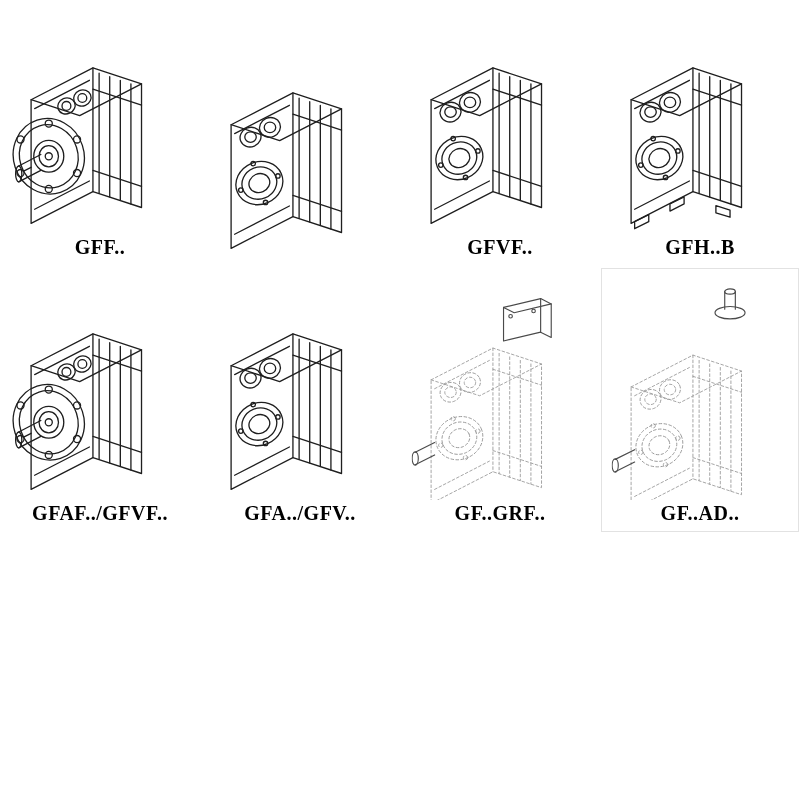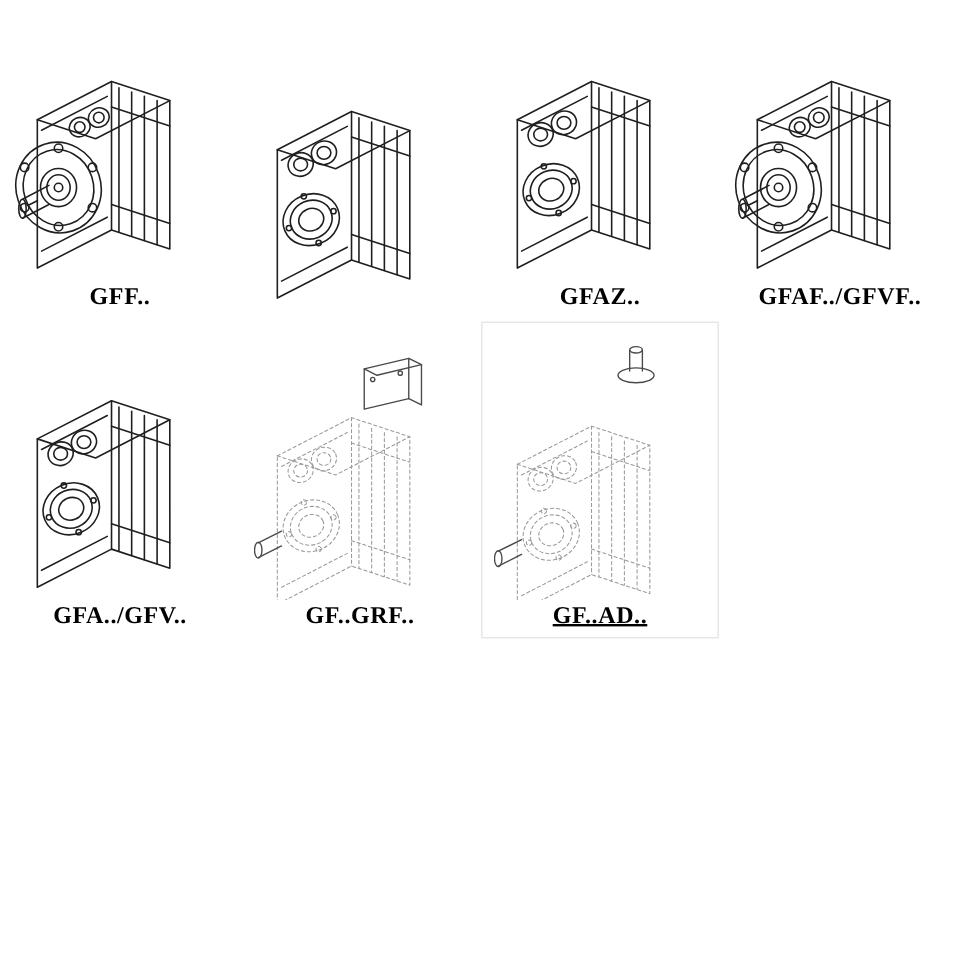--- a/index.html
+++ b/index.html
@@ -17,21 +17,21 @@
     display:flex;flex-direction:column;align-items:center;justify-content:flex-end;
     padding:4px 2px 8px 2px;box-sizing:border-box;
   }
   .cell .drawing{width:184px;height:212px;flex:0 0 auto;}
   .cell .label{
     margin-top:2px;
     font-weight:700;font-size:20px;letter-spacing:0.5px;color:#000000;
     white-space:nowrap;
   }
   .grid .cell:nth-child(n+9) .label{font-size:22px;}
-  .cell.boxed{outline:1px solid #e2e2e2;outline-offset:-2px;text-decoration:underline;}
+  .cell.boxed{outline:1px solid #e2e2e2;outline-offset:-2px;}
   svg.drawing{fill:none;stroke-linejoin:round;stroke-linecap:round;}
   .ln-solid{stroke:#1f1f1f;stroke-width:1.5;fill:none;}
   .ln-ghost{stroke:#9a9a9a;stroke-width:1;stroke-dasharray:3 2.6;fill:none;}
   .ln-acc{stroke:#4a4a4a;stroke-width:1.3;fill:none;}
 </style>
 </head>
 <body>
 
 <div class="page">
 
@@ -205,25 +205,31 @@
     <div class="cell">
       <svg class="drawing" viewBox="0 0 200 240">
           <use href="#g-hollow"></use>
         </svg>
     </div>
 
     <div class="cell">
       <svg class="drawing" viewBox="0 0 200 240">
           <use href="#g-hollow"></use>
         </svg>
-      <div class="label">GFAZ..</div>
-    </div>
-
-
-
+      <div class="label">GFVF..</div>
+    </div>
+
+
+
+    <div class="cell">
+      <svg class="drawing" viewBox="0 0 200 240">
+          <use href="#g-hollow-foot"></use>
+        </svg>
+      <div class="label">GFH..B</div>
+    </div>
 
 
 
     <div class="cell">
       <svg class="drawing" viewBox="0 0 200 240">
           <use href="#g-flange"></use>
         </svg>
       <div class="label">GFAF../GFVF..</div>
     </div>
 

